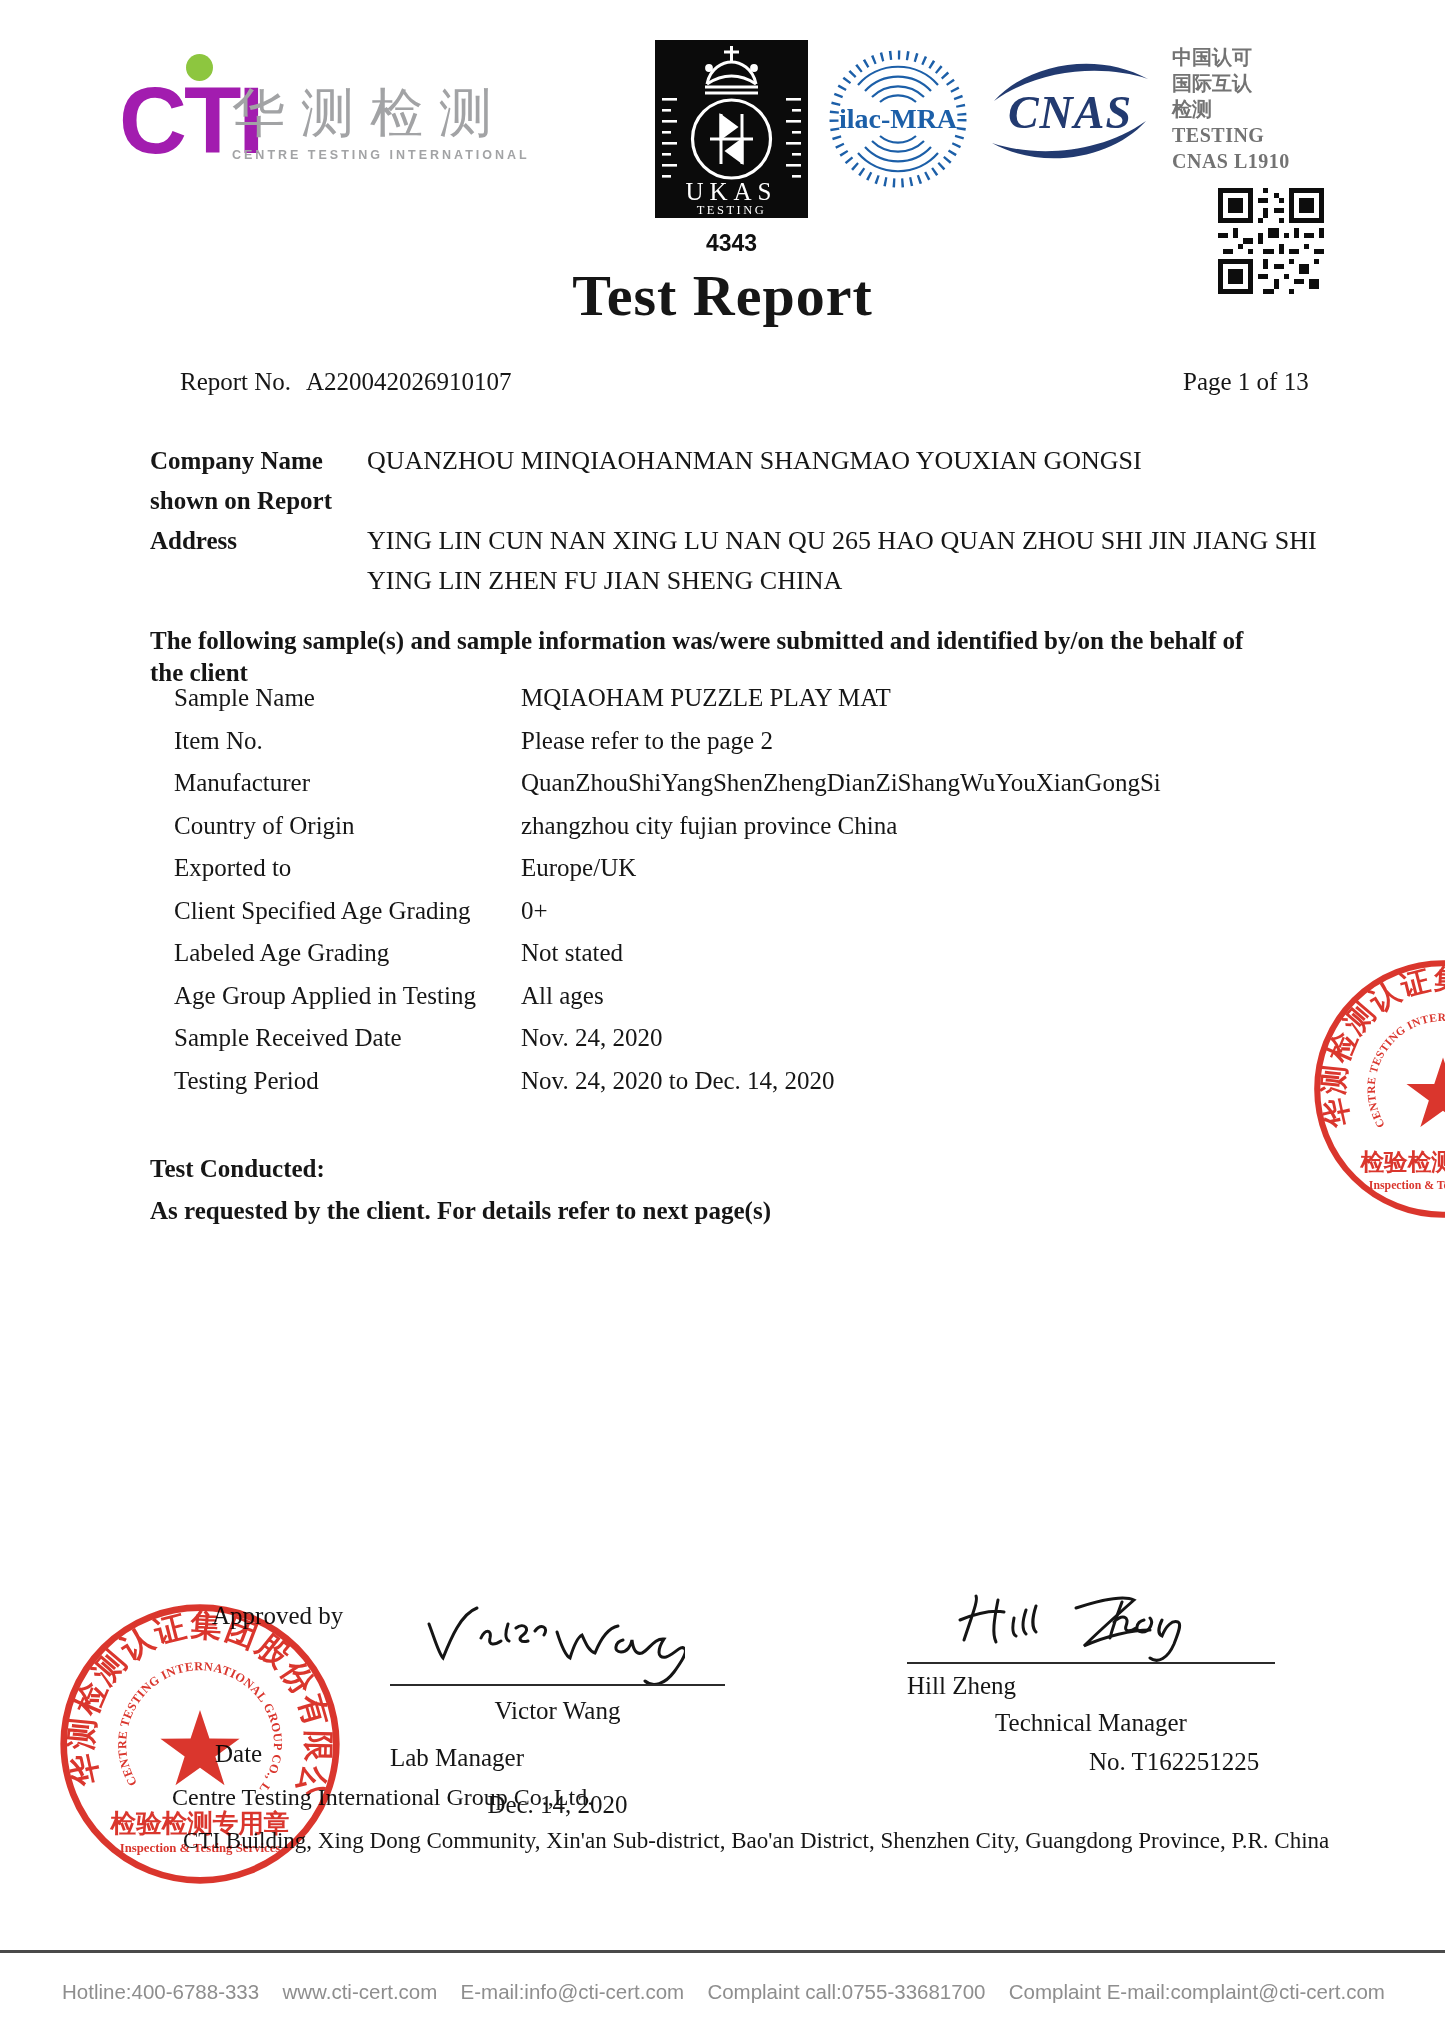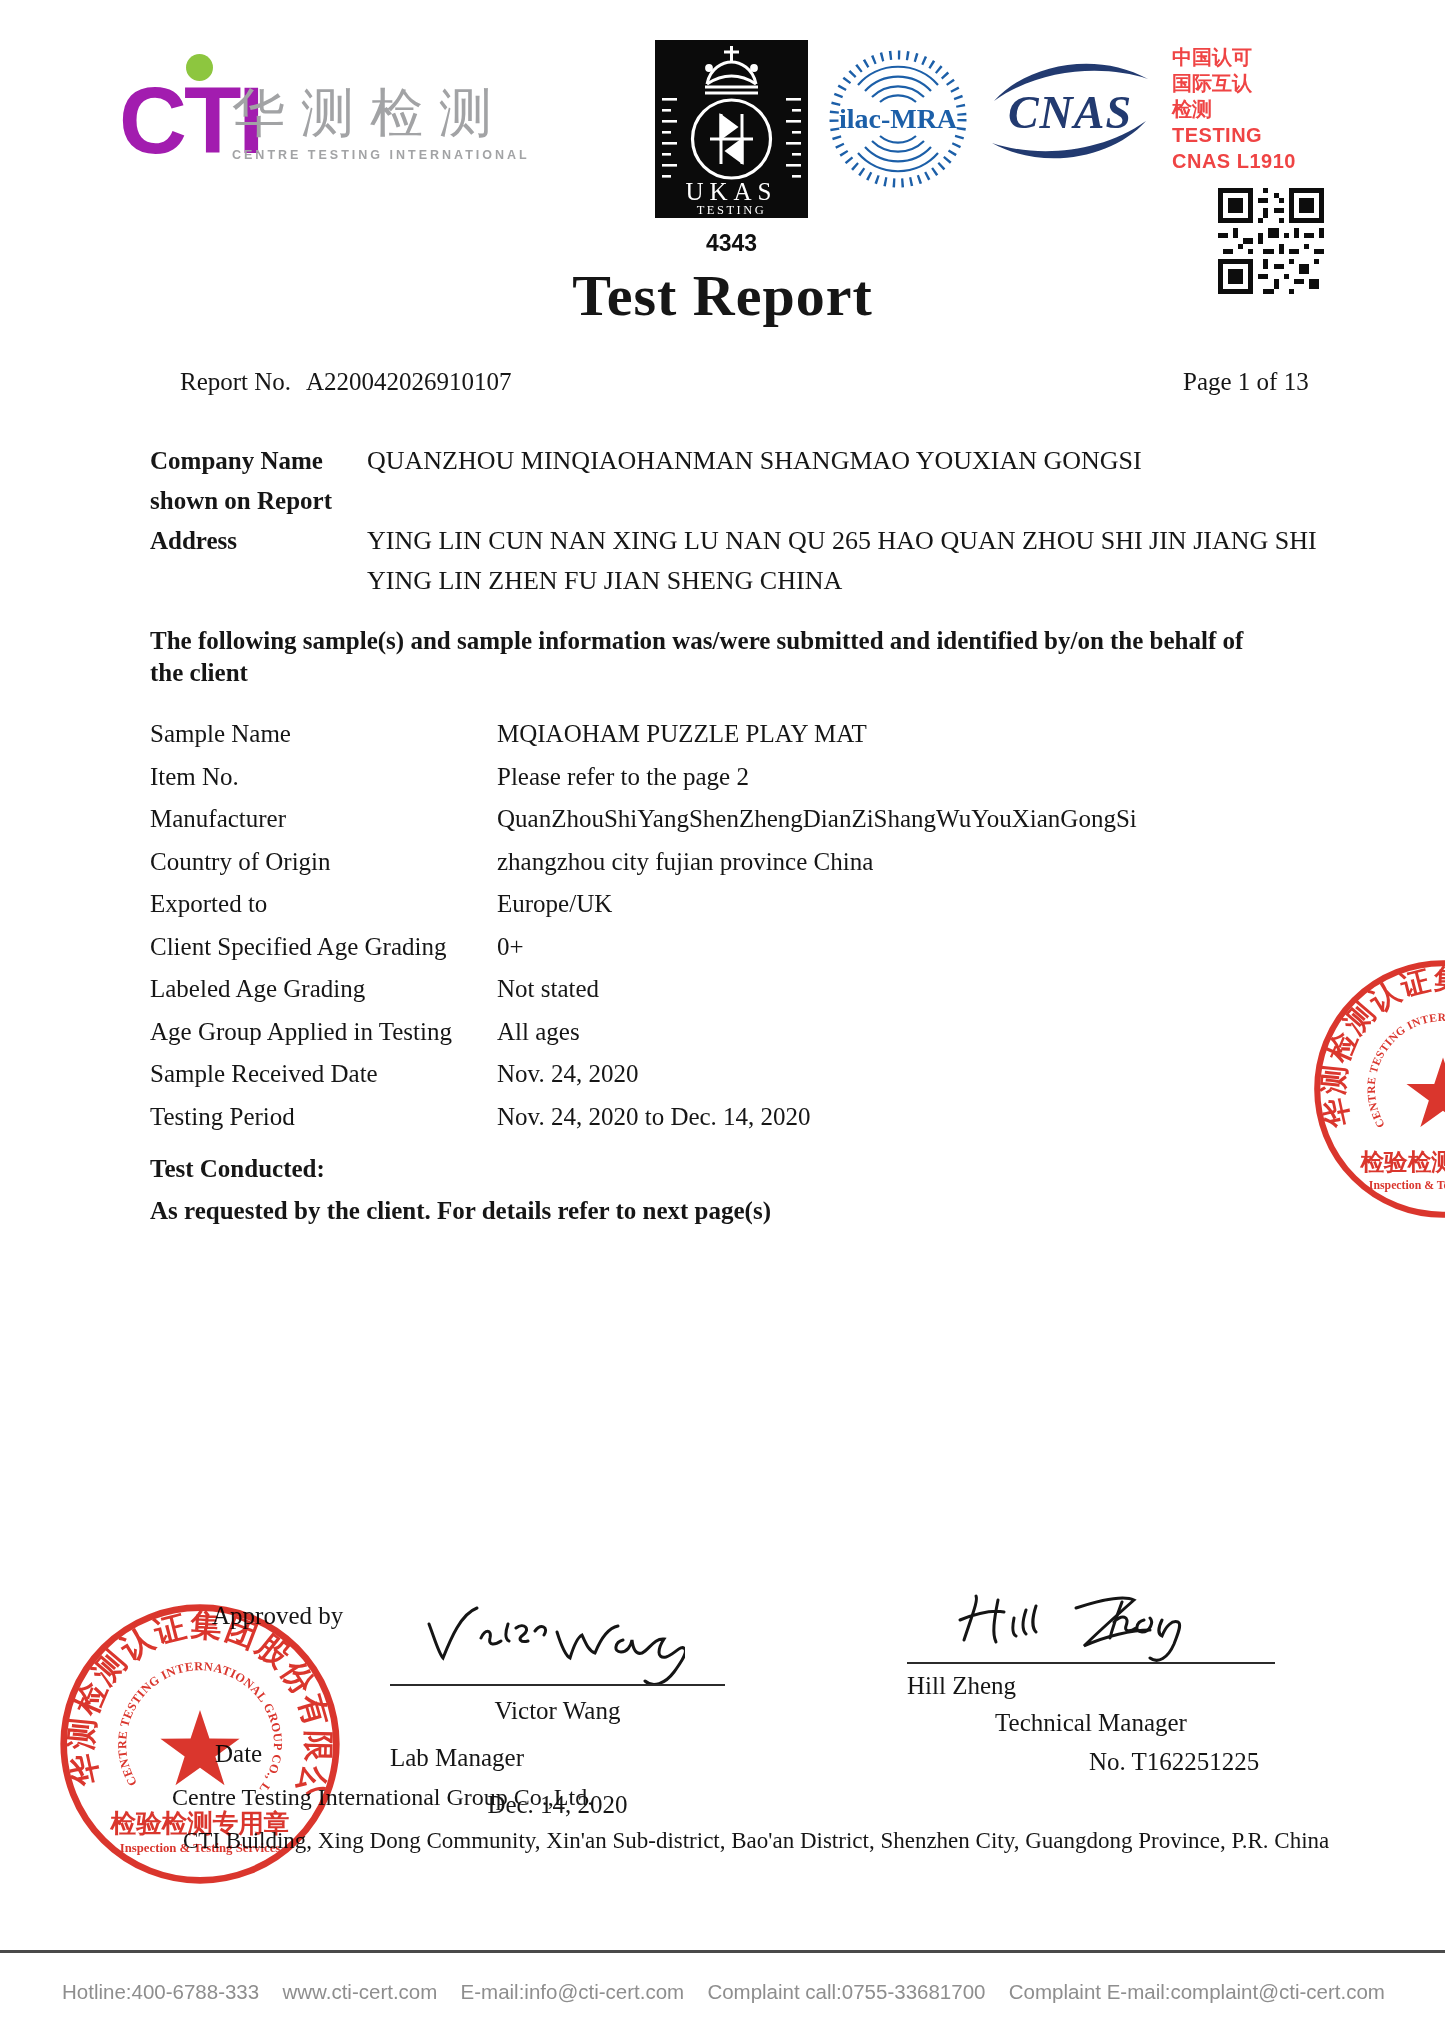--- a/index.html
+++ b/index.html
@@ -6,21 +6,21 @@
   .page{position:relative;width:1445px;height:2044px;background:#ffffff;overflow:hidden;
         font-family:"Liberation Serif",serif;color:#161616;margin:0 auto;}
   .abs{position:absolute;}
   
   .cti-word{font-family:"Liberation Sans",sans-serif;font-weight:800;font-size:94px;line-height:1;
             color:#a21caf;letter-spacing:-3px;margin-left:47px;}
   .cti-dot{width:27px;height:27px;border-radius:50%;background:#8dc63f;}
   .cti-cn{font-size:53px;line-height:1;color:#a2a3a5;letter-spacing:16px;font-family:"Liberation Sans",sans-serif;}
   .cti-tag{font-family:"Liberation Sans",sans-serif;font-size:12.5px;letter-spacing:3px;color:#a2a3a5;font-weight:700;}
   
-  .accr{font-family:Liberation Sans, sans-serif;color:#ef4444;font-size:20px;line-height:26px;font-weight:600;}
+  .accr{font-family:Liberation Serif, serif;color:#737373;font-size:20px;line-height:26px;font-weight:600;}
   .accr .en{font-weight:700;letter-spacing:.5px;}
   
   .title{font-size:58px;font-weight:700;text-align:center;letter-spacing:1px;}
   .t25{font-size:25px;} .t26{font-size:26px;}
   .bold{font-weight:700;}
   .row{position:relative;height:42.5px;}
   .row .lbl{position:absolute;left:150px;top:0;font-size:25px;}
   .row .val{position:absolute;left:497px;top:0;font-size:25px;}
   .sigline{position:absolute;height:0;border-top:2px solid #2b2b2b;}
   .cfoot{font-size:24px;}
@@ -179,21 +179,21 @@
   <div class="abs t26" style="left:367px;top:446px;">QUANZHOU MINQIAOHANMAN SHANGMAO YOUXIAN GONGSI</div>
   <div class="abs t25 bold" style="left:150px;top:527px;">Address</div>
   <div class="abs t26" style="left:367px;top:526px;">YING LIN CUN NAN XING LU NAN QU 265 HAO QUAN ZHOU SHI JIN JIANG SHI</div>
   <div class="abs t26" style="left:367px;top:566px;">YING LIN ZHEN FU JIAN SHENG CHINA</div>
 
   <div class="abs t25 bold" style="left:150px;top:625px;line-height:31.5px;width:1180px;">
     <div>The following sample(s) and sample information was/were submitted and identified by/on the behalf of</div>
     <div>the client</div>
   </div>
 
-  <div class="abs" style="left:0;top:720px;width:1274px;">
+  <div class="abs" style="left:0;top:684px;width:1274px;padding-left:24px;">
     <div class="row">
       <span class="lbl">Sample Name</span>
       <span class="val">MQIAOHAM PUZZLE PLAY MAT</span>
     </div>
     <div class="row">
       <span class="lbl">Item No.</span>
       <span class="val">Please refer to the page 2</span>
     </div>
     <div class="row">
       <span class="lbl">Manufacturer</span>

